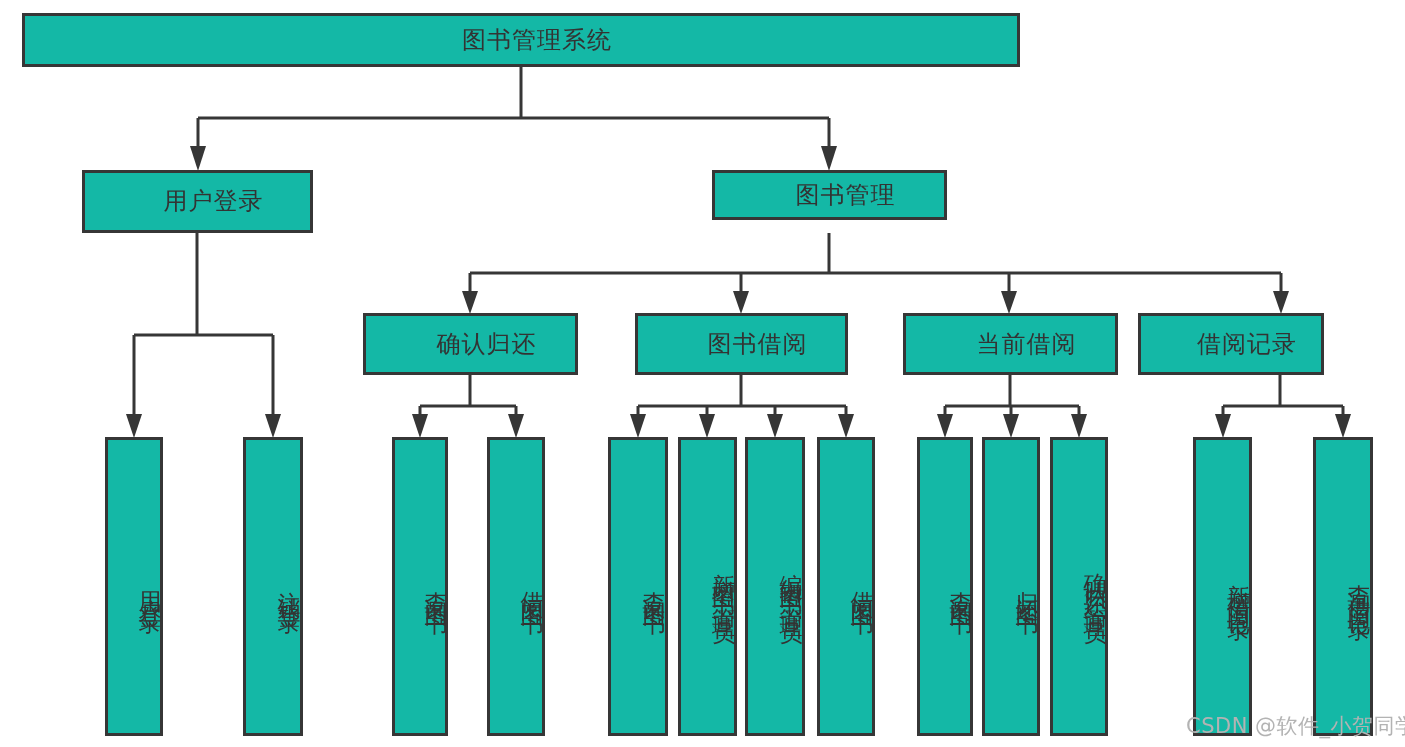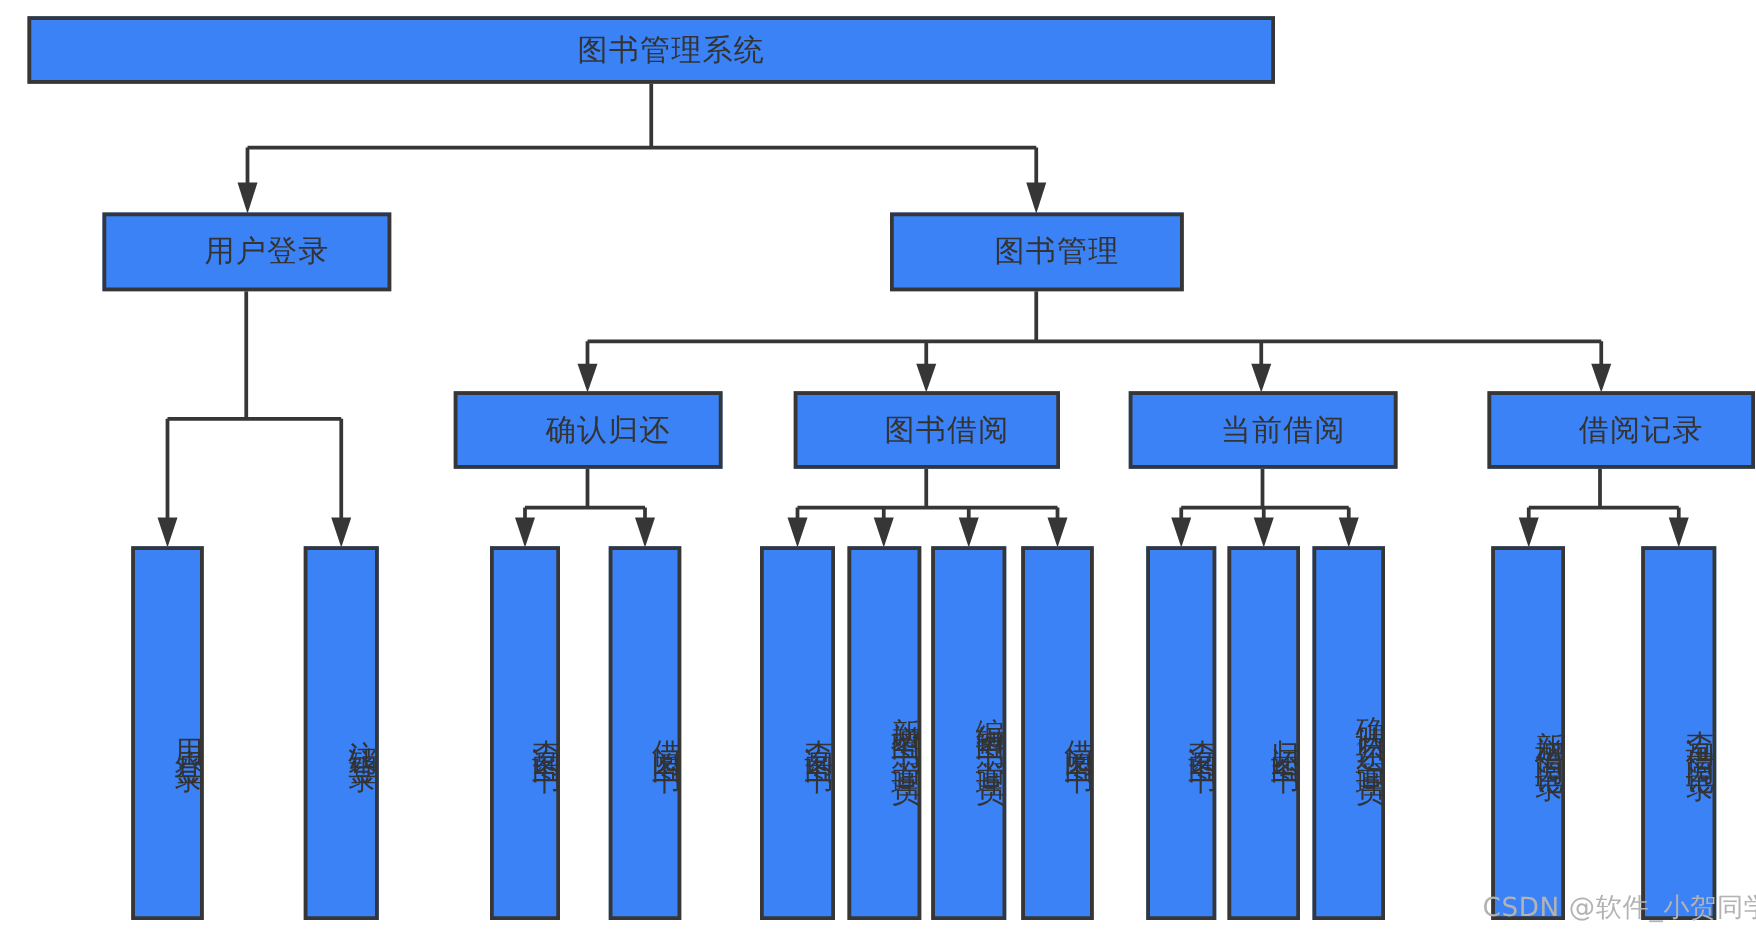--- a/index.html
+++ b/index.html
@@ -19,21 +19,21 @@
     position: absolute;
     left: 0;
     top: 0;
     width: 1405px;
     height: 747px;
   }
   .node {
     position: absolute;
     box-sizing: border-box;
     border: 3px solid #363636;
-    background: #3b82f6;
+    background: #14b8a6;
     color: #333333;
     display: flex;
     align-items: center;
     justify-content: center;
     text-align: center;
     padding-left: 32px;
   }
   .hbox {
     font-size: 24px;
     letter-spacing: 1px;
@@ -105,34 +105,34 @@
     </g>
   </svg>
 
   <div class="node hbox" style="left:22px;top:13px;width:998px;height:54px">
     <span>图书管理系统</span>
   </div>
 
   <div class="node hbox" style="left:82px;top:170px;width:231px;height:63px">
     <span>用户登录</span>
   </div>
-  <div class="node hbox" style="left:712px;top:170px;width:235px;height:63px">
+  <div class="node hbox" style="left:712px;top:170px;width:235px;height:50px">
     <span>图书管理</span>
   </div>
 
   <div class="node hbox" style="left:363px;top:313px;width:215px;height:62px">
     <span>确认归还</span>
   </div>
   <div class="node hbox" style="left:635px;top:313px;width:213px;height:62px">
     <span>图书借阅</span>
   </div>
   <div class="node hbox" style="left:903px;top:313px;width:215px;height:62px">
     <span>当前借阅</span>
   </div>
-  <div class="node hbox" style="left:1190px;top:313px;width:214px;height:62px">
+  <div class="node hbox" style="left:1138px;top:313px;width:186px;height:62px">
     <span>借阅记录</span>
   </div>
 
   <div class="node vbox" style="left:105px;top:437px;width:58px;height:299px">
     <span class="vtext">用户登录</span>
   </div>
   <div class="node vbox" style="left:243px;top:437px;width:60px;height:299px">
     <span class="vtext">注销登录</span>
   </div>
 

